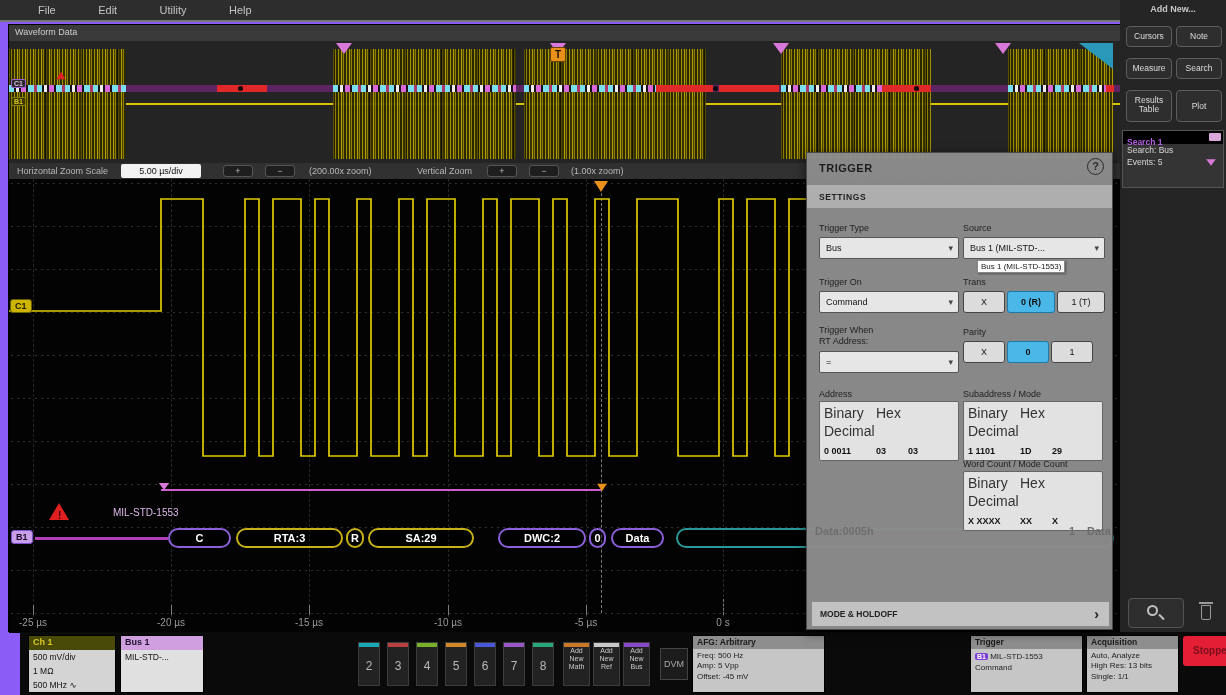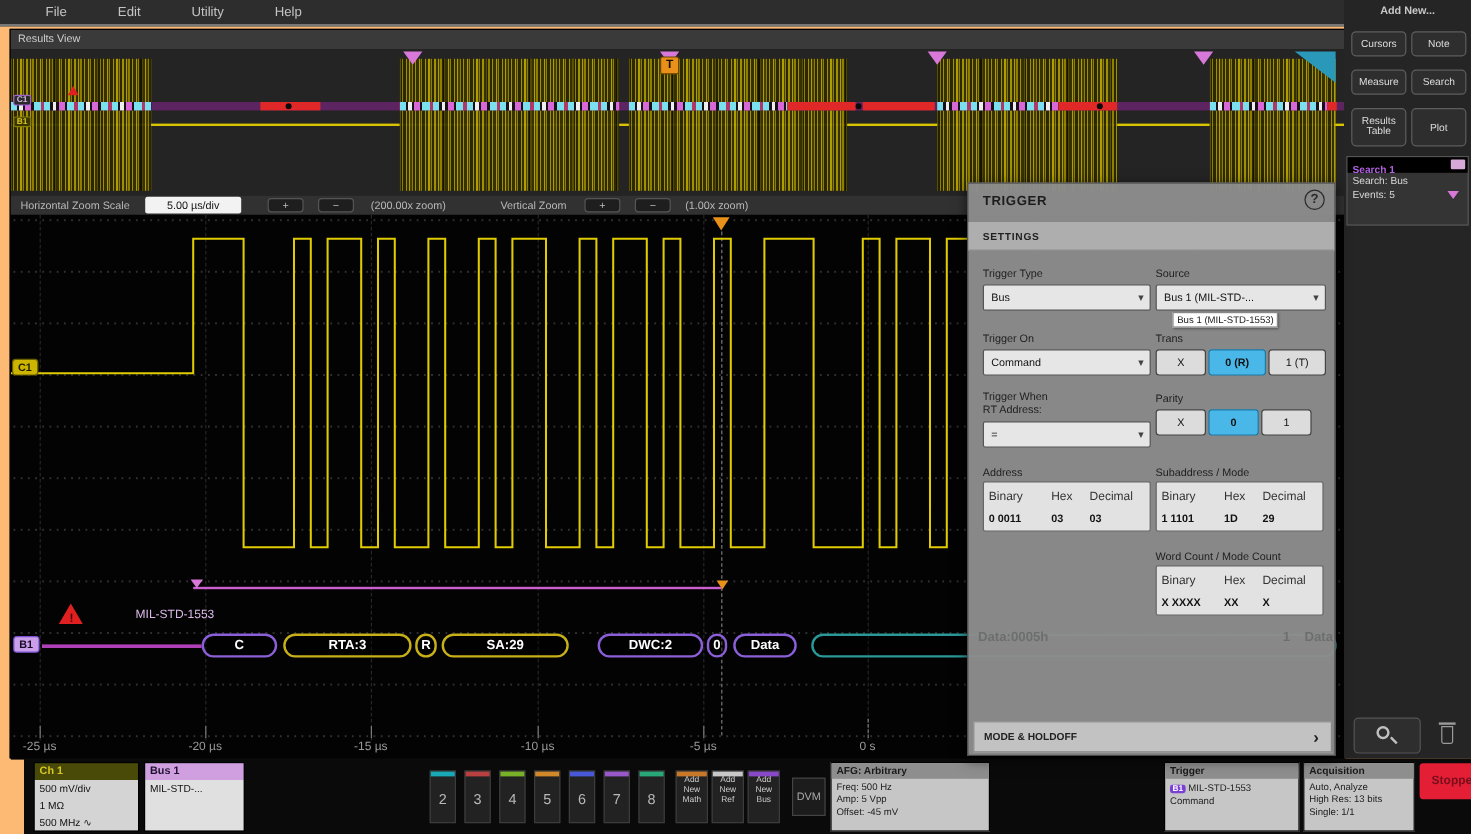--- a/index.html
+++ b/index.html
@@ -1,17 +1,17 @@
 <!DOCTYPE html>
 <html><head>
 <meta charset="utf-8">
 <style>
   html,body{margin:0;padding:0;background:#111;}
   *{box-sizing:border-box;font-family:"Liberation Sans","DejaVu Sans",sans-serif;}
-  .app{position:relative;width:1226px;height:695px;background:#fdba74;overflow:hidden;}
+  .app{position:relative;width:1226px;height:695px;background:#8b5cf6;overflow:hidden;}
   .abs{position:absolute;}
 
   
   .menubar{left:0;top:0;width:1120px;height:22px;background:#2d2d2d;border-bottom:2px solid #777;}
   .menu-item{display:inline-block;color:#c4c4c4;font-size:11px;padding:4px 0 0 0;margin-left:38px;cursor:default;}
 
   
   .scope{left:8px;top:24px;width:1112px;height:608px;background:#202020;border:1px solid #000;}
   .wv-header{left:0;top:0;width:1112px;height:16px;background:#3a3a3a;color:#cfcfcf;font-size:9px;padding:2px 0 0 6px;}
 
@@ -61,21 +61,21 @@
   .panel-title{left:12px;top:9px;color:#1c1c1c;font-size:11px;font-weight:bold;letter-spacing:.5px;}
   .help-circle{left:280px;top:5px;width:17px;height:17px;border:1.5px solid #2a2a2a;border-radius:50%;color:#2a2a2a;font-size:11px;font-weight:bold;text-align:center;line-height:15px;}
   .tabstrip{left:0;top:32px;width:305px;height:24px;background:#aeaeae;border-bottom:1px solid #888;}
   .tab-label{left:12px;top:7px;color:#222;font-size:8.5px;font-weight:bold;letter-spacing:.6px;}
   .p-label{color:#1e1e1e;font-size:9px;}
   .dropdown{height:22px;background:#e6e6e6;border:1px solid #555;border-radius:2px;color:#111;font-size:9px;line-height:20px;padding-left:6px;}
   .dd-caret{position:absolute;right:5px;top:0;color:#444;font-size:9px;line-height:20px;}
   .pbtn{height:22px;background:#dcdcdc;border:1px solid #444;border-radius:3px;color:#111;font-size:9px;text-align:center;line-height:20px;}
   .pbtn.sel{background:#49b8e8;border:1px solid #1a7aa8;font-weight:bold;}
   .ptable{background:#e2e2e2;border:1px solid #666;border-radius:2px;padding:2px 4px;}
-  .pt-h{color:#333;font-size:10px;display:inline-block;}
+  .pt-h{color:#333;font-size:14px;display:inline-block;}
   .pt-v{color:#111;font-size:9px;font-weight:bold;display:inline-block;}
   .tooltip{background:#fdfdfd;border:1px solid #888;color:#222;font-size:8px;padding:1px 3px;white-space:nowrap;box-shadow:1px 1px 2px rgba(0,0,0,.4);}
   .ghost{color:#6e6e6e;font-size:11px;font-weight:bold;}
   .mode-bar{left:4px;top:448px;width:299px;height:26px;background:#c2c2c2;border:1px solid #8a8a8a;color:#222;font-size:8.5px;font-weight:bold;line-height:24px;padding-left:8px;}
   .mode-chev{position:absolute;right:10px;top:0;font-size:14px;color:#222;line-height:24px;}
 
   
   .sidebar{left:1120px;top:0;width:106px;height:632px;background:#252525;}
   .sb-title{top:4px;left:0;width:106px;text-align:center;color:#c8c8c8;font-size:9px;font-weight:bold;}
   .sb-btn{width:46px;background:#2e2e2e;border:1px solid #5e5e5e;border-radius:4px;color:#ddd;font-size:8.5px;text-align:center;padding:5px 1px;line-height:9px;}
@@ -105,21 +105,21 @@
 <div class="app">
 
   <div class="abs menubar">
     <span class="menu-item">File</span>
     <span class="menu-item">Edit</span>
     <span class="menu-item">Utility</span>
     <span class="menu-item">Help</span>
   </div>
 
   <div class="abs scope">
-    <div class="abs wv-header">Results View</div>
+    <div class="abs wv-header">Waveform Data</div>
 
     <div class="abs overview">
       <div class="abs ov-idle"></div>
       <div class="abs burst" style="left:0;width:117px"></div>
       <div class="abs burst" style="left:324px;width:183px"></div>
       <div class="abs burst" style="left:515px;width:182px"></div>
       <div class="abs burst" style="left:772px;width:150px"></div>
       <div class="abs burst" style="left:999px;width:105px"></div>
       <div class="abs ov-stripe"></div>
       <div class="abs ov-seg" style="left:0;width:117px"></div>

